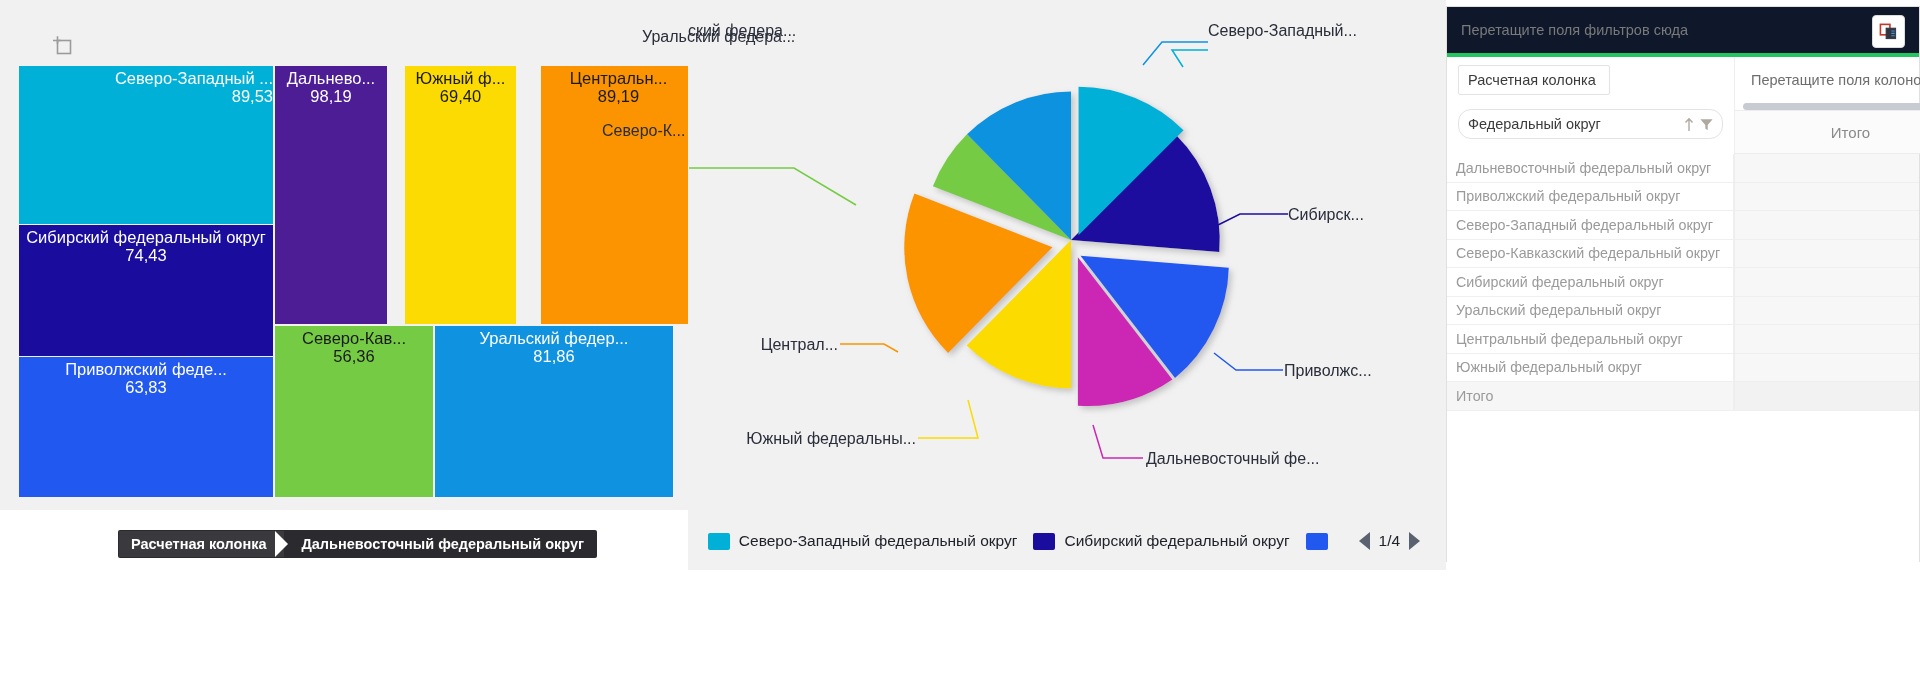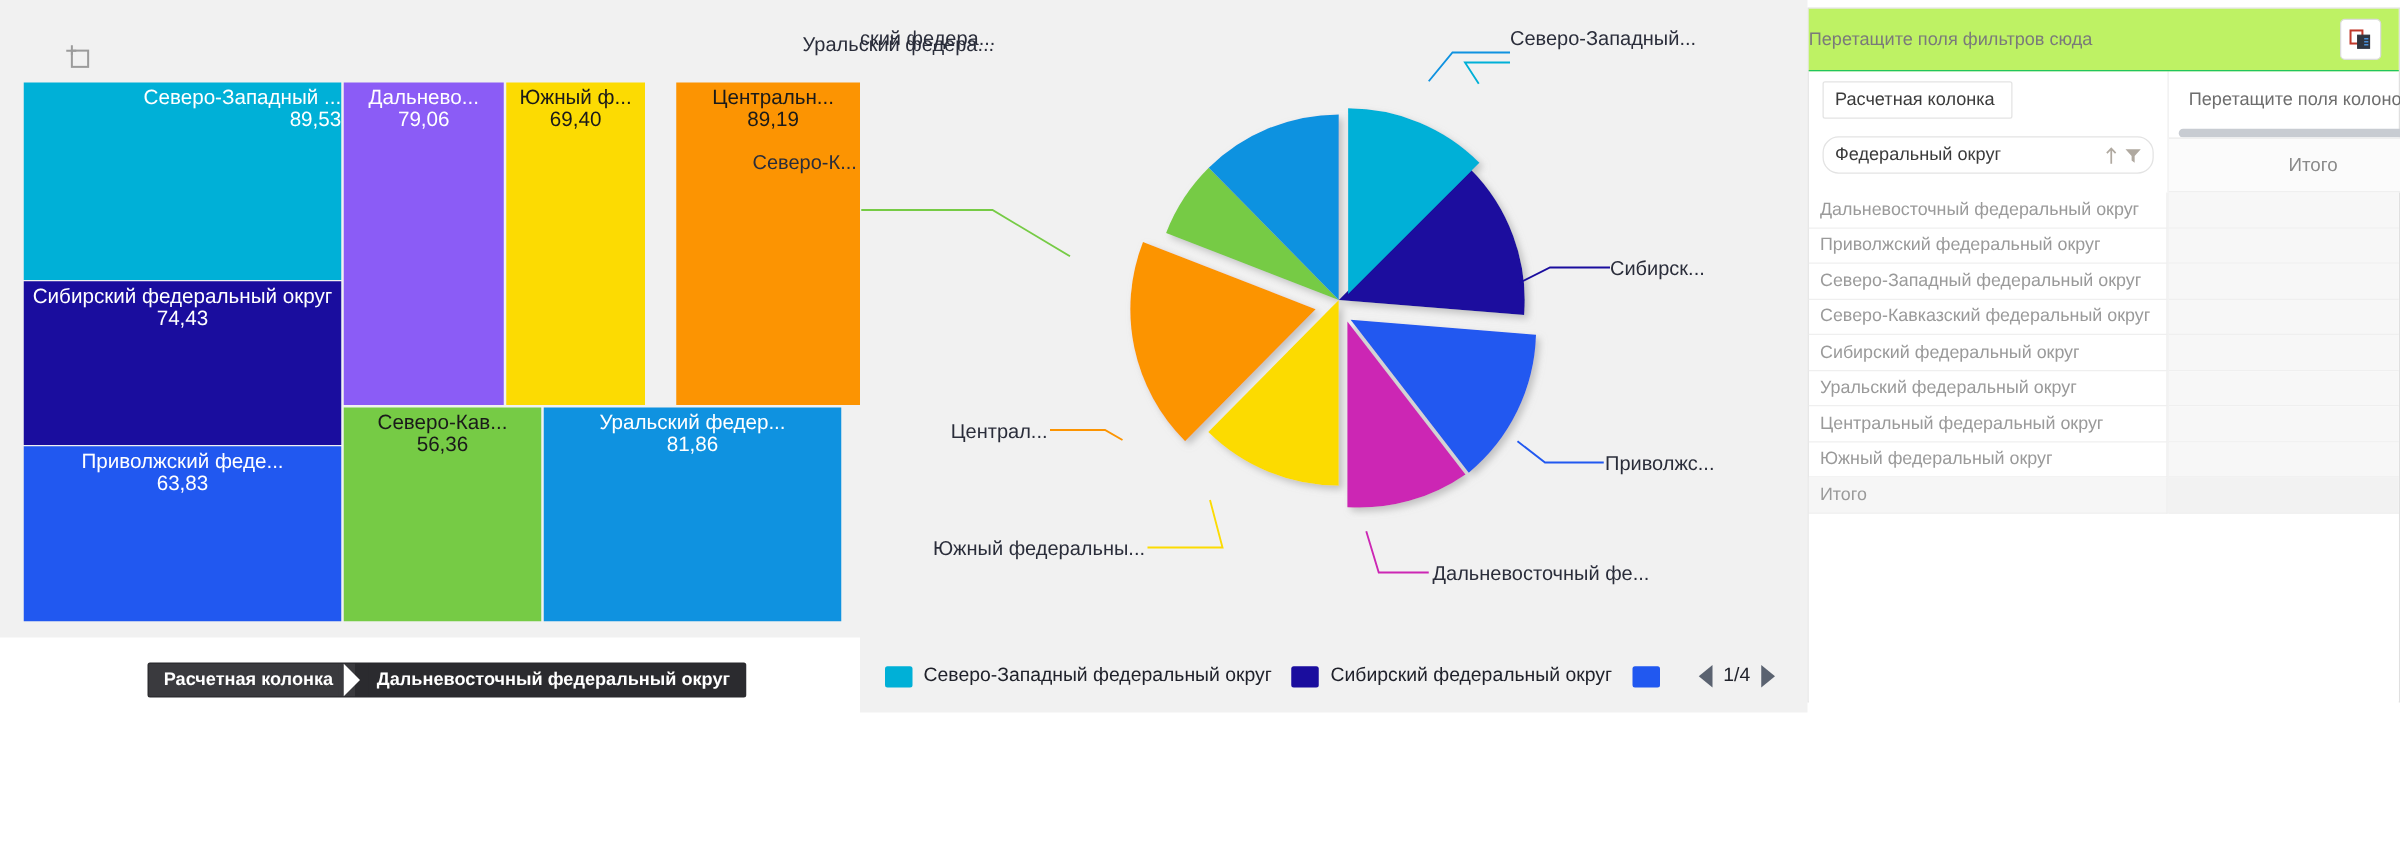--- a/index.html
+++ b/index.html
@@ -119,24 +119,24 @@
   
   #pivot-panel {
     position: absolute; left: 1446px; top: 6px;
     width: 474px; height: 556px;
     background: #ffffff;
     border: 1px solid #e0e0e0;
     font-size: 14px;
   }
   #pivot-filterzone {
     position: relative; height: 50px;
-    border-bottom: 1px solid #22c55e;
+    border-bottom: 4px solid #22c55e;
     display: flex; align-items: center;
-    padding: 0 10px 0 0;
-    background: #bef264;
+    padding: 0 10px 0 14px;
+    background: #0f172a;
   }
   #pivot-filterzone .ph { color: #7a7a7a; font-size: 14.5px; }
   #report-icon-btn {
     position: absolute; right: 14px; top: 8px;
     width: 33px; height: 33px;
     border: 1px solid #dcdcdc; border-radius: 4px;
     display: flex; align-items: center; justify-content: center;
     background: #fff; cursor: pointer;
   }
   #pivot-mid { display: flex; }
@@ -206,23 +206,23 @@
       </div>
       <div class="tile light" style="left:0px; top:159px; width:254px; height:131px; background:#1a0d9e;">
         <span class="tl-name">Сибирский федеральный округ</span>
         <span class="tl-val">74,43</span>
       </div>
       <div class="tile light" style="left:0px; top:291px; width:254px; height:140px; background:#2158f0;">
         <span class="tl-name">Приволжский феде...</span>
         <span class="tl-val">63,83</span>
       </div>
 
-      <div class="tile light" style="left:256px; top:0px; width:128px; height:258px; background:#8b5cf6;">
+      <div class="tile light" style="left:256px; top:0px; width:112px; height:258px; background:#4c1d95;">
         <span class="tl-name">Дальнево...</span>
-        <span class="tl-val">79,06</span>
+        <span class="tl-val">98,19</span>
       </div>
       <div class="tile dark" style="left:256px; top:260px; width:158px; height:171px; background:#76cb45;">
         <span class="tl-name">Северо-Кав...</span>
         <span class="tl-val">56,36</span>
       </div>
 
       <div class="tile dark" style="left:386px; top:0px; width:111px; height:258px; background:#fcdb02;">
         <span class="tl-name">Южный ф...</span>
         <span class="tl-val">69,40</span>
       </div>

